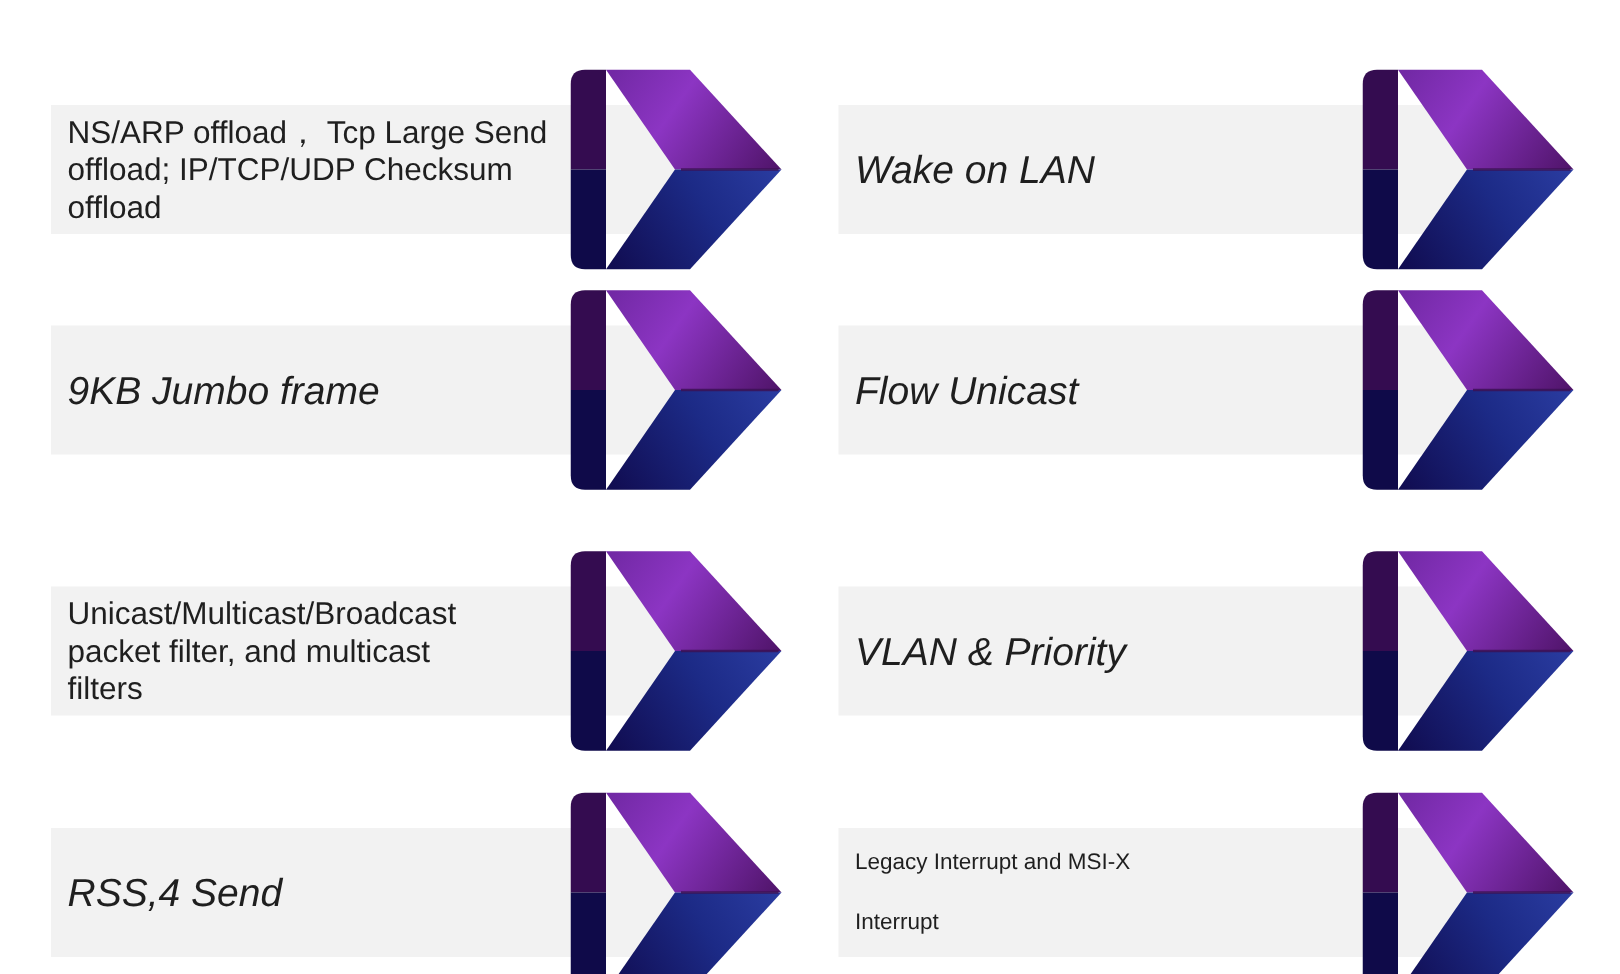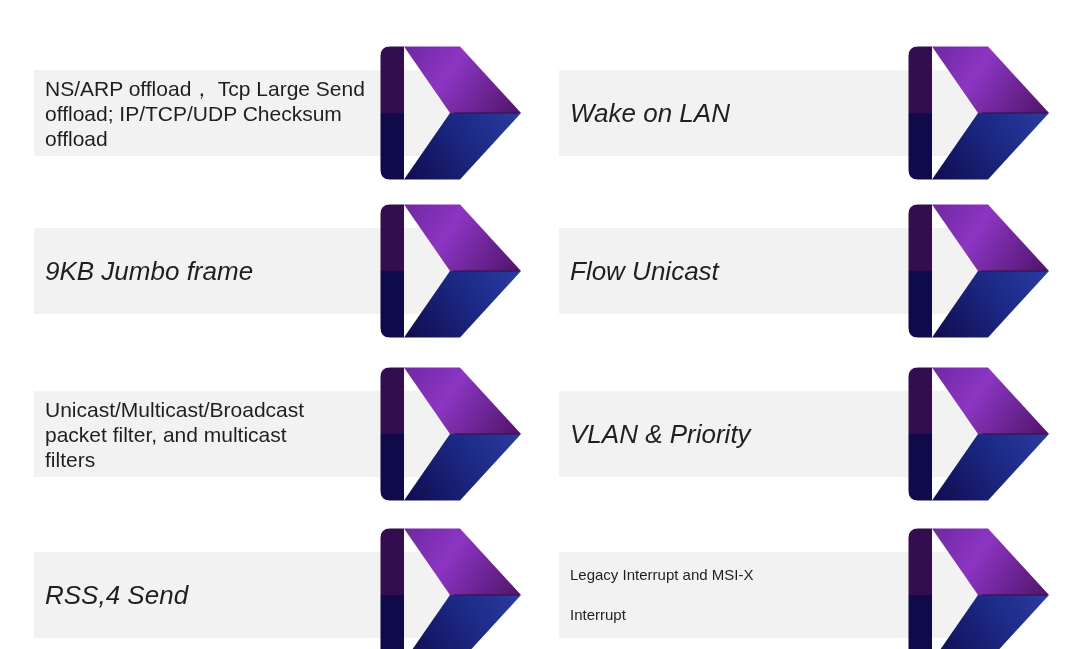--- a/index.html
+++ b/index.html
@@ -12,21 +12,21 @@
   body{background:var(--bg);font-family:"Liberation Sans",sans-serif;}
   .canvas{
     position:relative;width:1080px;height:649px;background:var(--bg);
     overflow:hidden;
     margin-top:34px;
   }
   .item{position:absolute;height:134px;}
   .col-left{left:34px;width:488px;}
   .col-right{left:559px;width:491px;}
   .row-0{top:12px;}
-  .row-1{top:170px;}
+  .row-1{top:159px;}
   .row-2{top:333px;}
   .row-3{top:494px;}
   .bar{
     position:absolute;left:0;top:24px;height:86px;
     width:calc(100% - 68px);background:var(--bar);
   }
   .arrow{position:absolute;right:0;top:0;width:142px;height:134px;display:block;}
   .label{
     position:absolute;left:11px;top:0;height:100%;
     display:flex;align-items:center;

